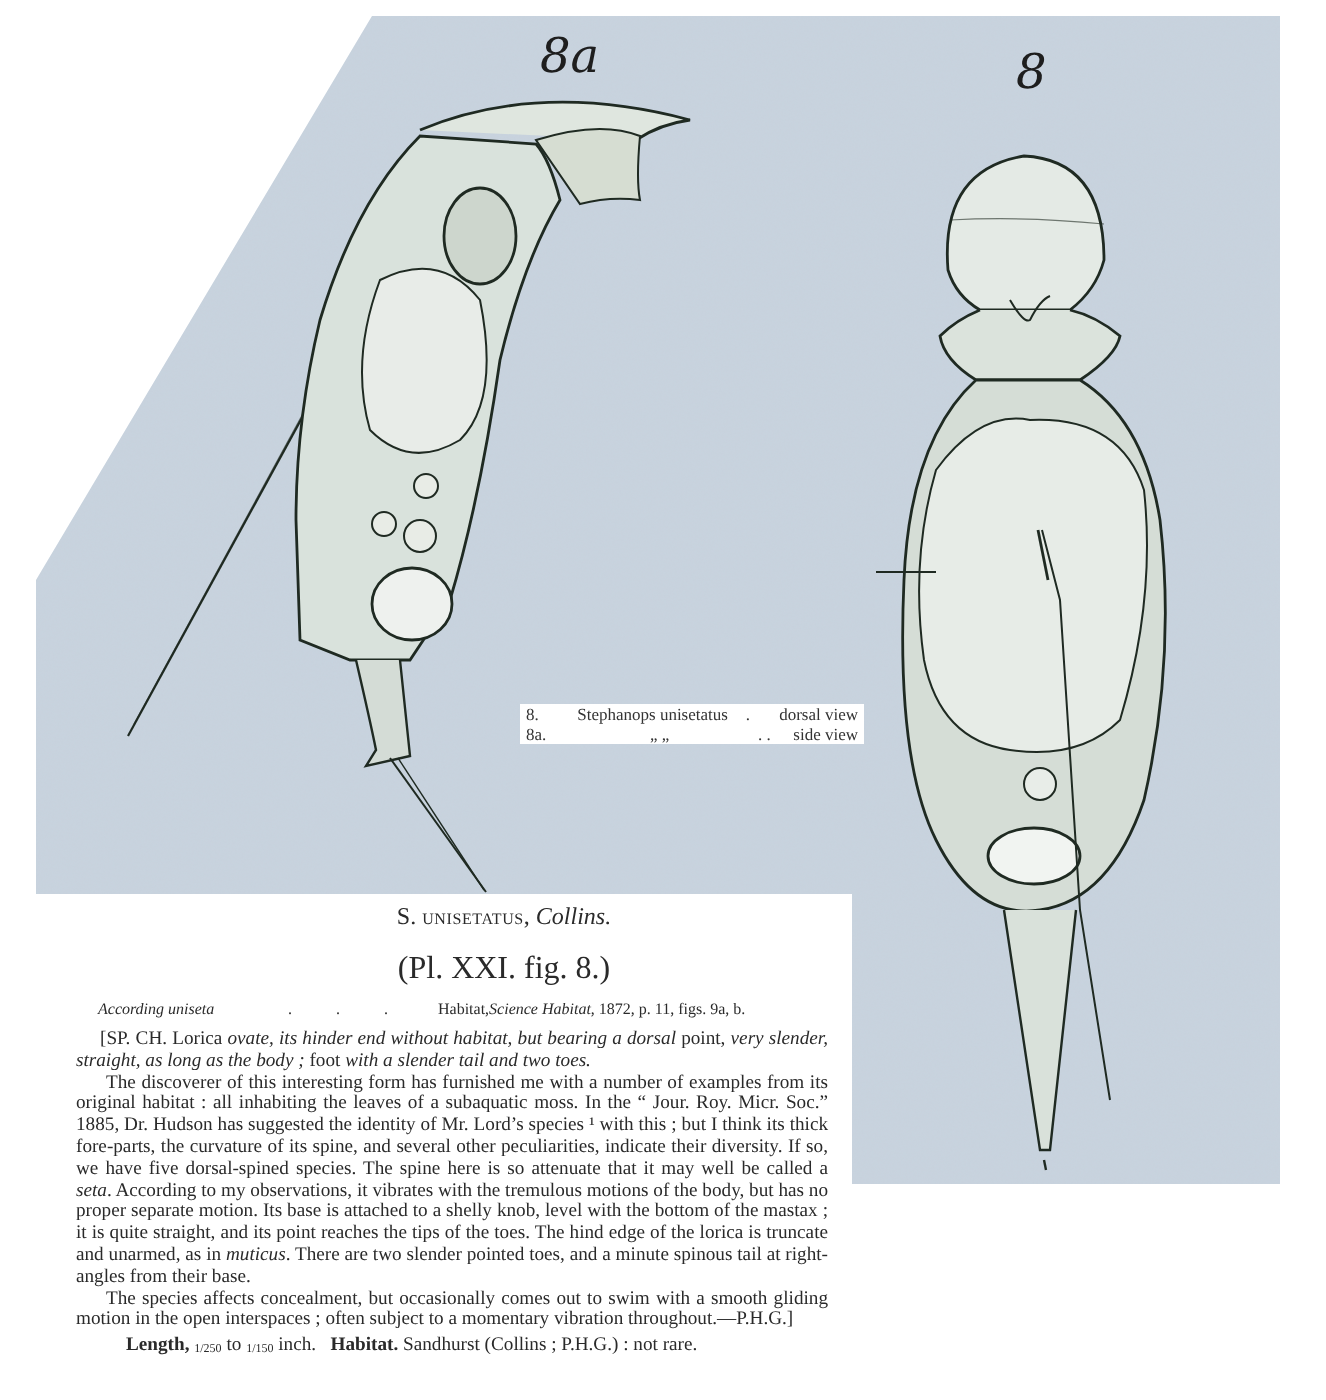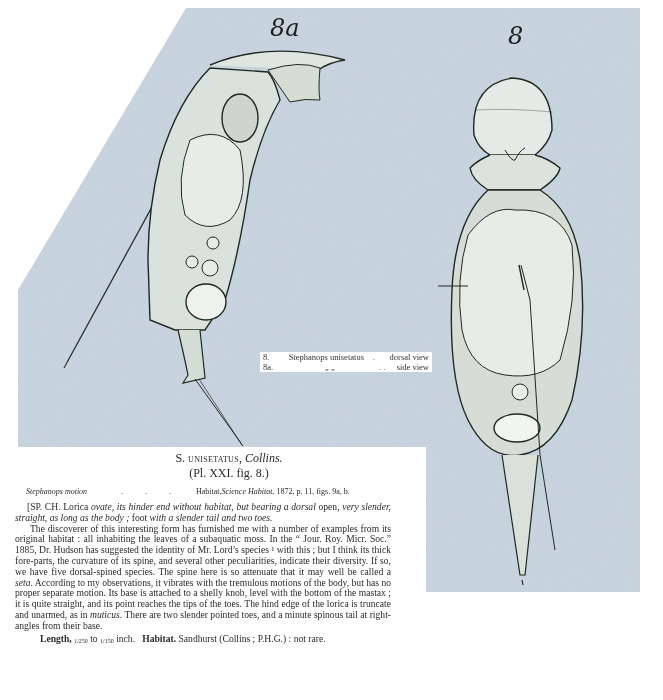--- a/index.html
+++ b/index.html
@@ -6,24 +6,24 @@
   body { width: 663px; height: 700px; position: relative; overflow: hidden;
          font-family: "Liberation Serif", "DejaVu Serif", serif; color: #2a2a2a; }
   #plate { position: absolute; left: 0; top: 0; width: 663px; height: 700px; }
   #caption-box { position: absolute; left: 260px; top: 352px; width: 172px; height: 20px;
                  background: #ffffff; font-size: 8.5px; line-height: 9.5px; padding: 1px 3px;
                  box-sizing: border-box; color: #333; }
   #caption-box .row { display: flex; white-space: nowrap; }
   #caption-box .num { width: 18px; }
   #caption-box .name { width: 100px; text-align: center; }
   #caption-box .view { flex: 1; }
-  #text-block { position: absolute; left: 10px; top: 447px; width: 408px; }
+  #text-block { position: absolute; left: 33px; top: 447px; width: 408px; }
   .title { text-align: center; font-size: 12px; margin-top: 4px; margin-left: 30px; }
   .title .sc { font-variant: small-caps; letter-spacing: 0.3px; }
-  .plate-ref { text-align: center; font-size: 12px; margin-top: 0; margin-left: 30px; }
+  .plate-ref { text-align: center; font-size: 16px; margin-top: 10px; margin-left: 30px; }
   .synonymy { font-size: 8px; margin: 6px 0 6px 16px; display: flex; white-space: nowrap; }
   .synonymy .syn-name { font-style: italic; width: 95px; }
   .synonymy .dots { width: 75px; letter-spacing: 10px; }
   .para { font-size: 9.6px; line-height: 10.8px; text-align: justify; margin: 0 0 0 5px;
           width: 376px; }
   .para .indent { display: inline-block; width: 15px; }
   .para b { font-weight: normal; }
   .para i { font-style: italic; }
   .length-line { font-size: 9.6px; line-height: 11px; margin: 1px 0 0 30px; white-space: nowrap; }
   .frac { font-size: 6px; vertical-align: -1px; }
@@ -105,33 +105,34 @@
   </div>
 </div>
 
 <div id="text-block">
   <div class="title">
     <span>S. </span><span class="sc">unisetatus</span>, <i>Collins.</i>
   </div>
   <div class="plate-ref">(Pl. XXI. fig. 8.)</div>
 
   <div class="synonymy">
-    <span class="syn-name">Stephanops motion</span>
+    <span class="syn-name">According uniseta</span>
     <span class="dots">. . .</span>
     <span>Habitat, </span>
       <i>Science Habitat</i>
       <span>, 1872, p. 11, figs. 9a, b.</span>
   </div>
 
   <p class="para" style="text-indent:12px;">
-    <span>[SP. CH. </span><b>Lorica</b><i> ovate, its hinder end without habitat, but bearing a dorsal </i><b>open,</b>
+    <span>[SP. CH. </span><b>Lorica</b><i> ovate, its hinder end without habitat, but bearing a dorsal </i><b>point,</b>
     <i>very slender, straight, as long as the body ; </i><b>foot</b><i> with a slender tail and two toes.</i>
   </p>
 
   <p class="para"><span class="indent"></span><span>The discoverer of this interesting form has furnished me with a number of examples from its original habitat : all inhabiting the leaves of a subaquatic moss.   In the “ Jour. Roy. Micr. Soc.” 1885, Dr. Hudson has suggested the identity of Mr. Lord’s species ¹ with this ; but I think its thick fore-parts, the curvature of its spine, and several other peculiarities, indicate their diversity.   If so, we have five dorsal-spined species.   The </span><b>spine</b><span> here is so attenuate that it may well be called a </span><i>seta</i><span>.   According to my observations, it vibrates with the tremulous motions of the body, but has no proper separate motion. Its base is attached to a shelly knob, level with the bottom of the mastax ; it is quite straight, and its point reaches the tips of the toes.   The hind edge of the lorica is truncate and unarmed, as in </span><i>muticus</i><span>.   There are two slender pointed </span><b>toes</b><span>, and a minute spinous </span><b>tail</b><span> at right-angles from their base.</span></p>
 
+  <p class="para"><span class="indent"></span><span>The species affects concealment, but occasionally comes out to swim with a smooth gliding motion in the open interspaces ; often subject to a momentary vibration throughout.—P.H.G.]</span></p>
 
   <div class="length-line">
     <b>Length,</b>
     <span class="frac">1/250</span><span> to </span><span class="frac">1/150</span><span> inch.</span>&nbsp;&nbsp;
     <b>Habitat.</b><span> Sandhurst (Collins ; P.H.G.) : not rare.</span>
   </div>
 </div>
 
 </body></html>

